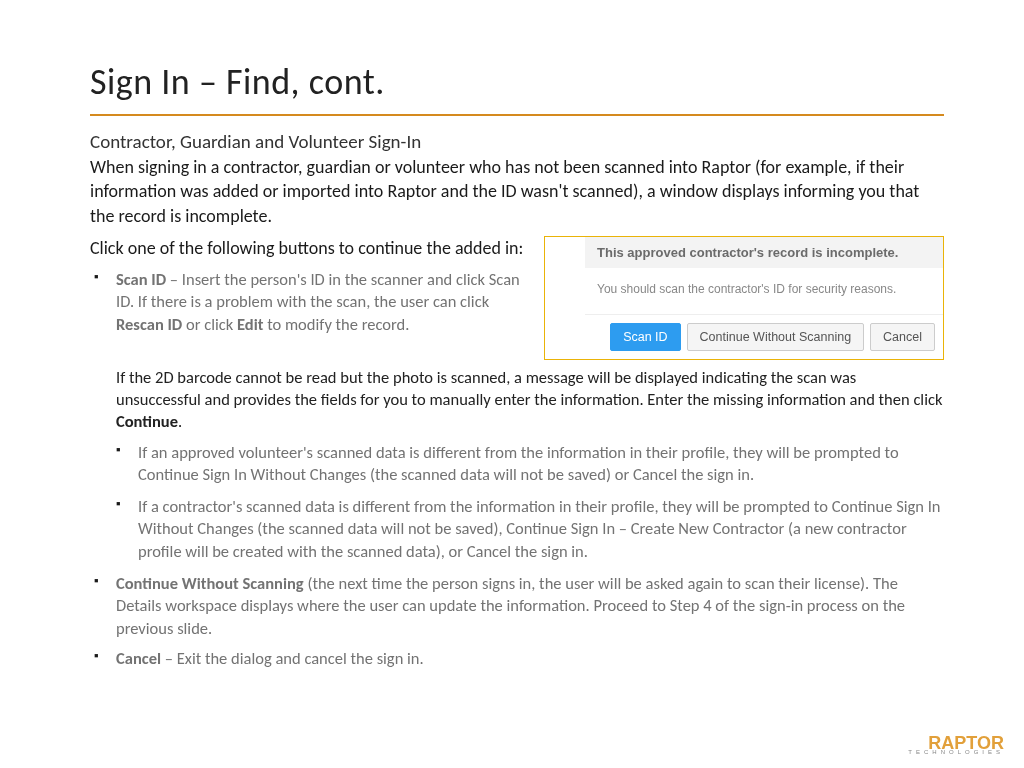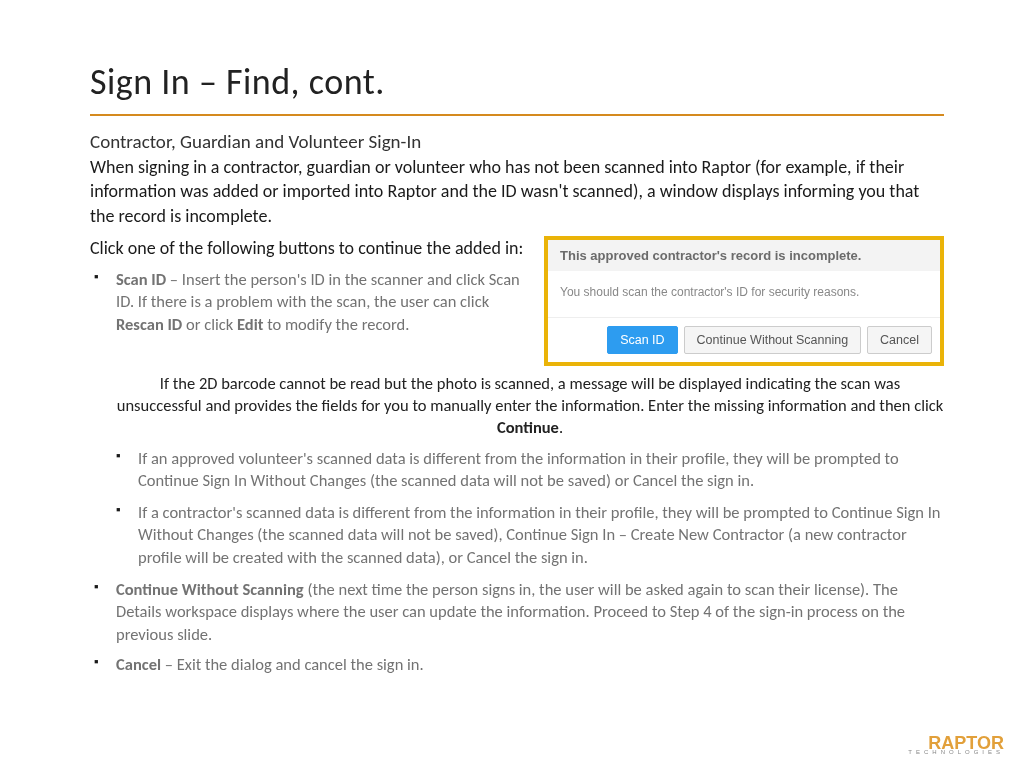--- a/index.html
+++ b/index.html
@@ -40,23 +40,24 @@
   }
   .col-row {
     display: flex;
     gap: 16px;
     align-items: flex-start;
     margin-bottom: 6px;
   }
   .col-left { flex: 1 1 auto; }
   .dialog {
     flex: 0 0 400px;
-    border: 4px solid #eab308;
+    border: 1px solid #eab308;
     background: #fff;
     font-family: Arial, sans-serif;
+    padding-left: 40px;
   }
   .dialog-header {
     background: #f3f3f3;
     padding: 8px 12px;
     font-size: 13px;
     font-weight: bold;
     color: #6b6b6b;
   }
   .dialog-body {
     padding: 14px 12px 18px;
@@ -111,21 +112,20 @@
   ul.bullets.inner > li { margin-bottom: 10px; }
   .note-label {
     font-weight: bold;
     font-size: 16.5px;
     margin: 6px 0 6px 26px;
   }
   .sub-para {
     font-size: 16.5px;
     line-height: 1.35;
     margin: 0 0 8px 26px;
-    text-align: center;
   }
   b { font-weight: bold; }
   .logo {
     position: absolute;
     right: 20px;
     bottom: 14px;
     text-align: right;
     line-height: 0.7;
   }
   .logo-main {

